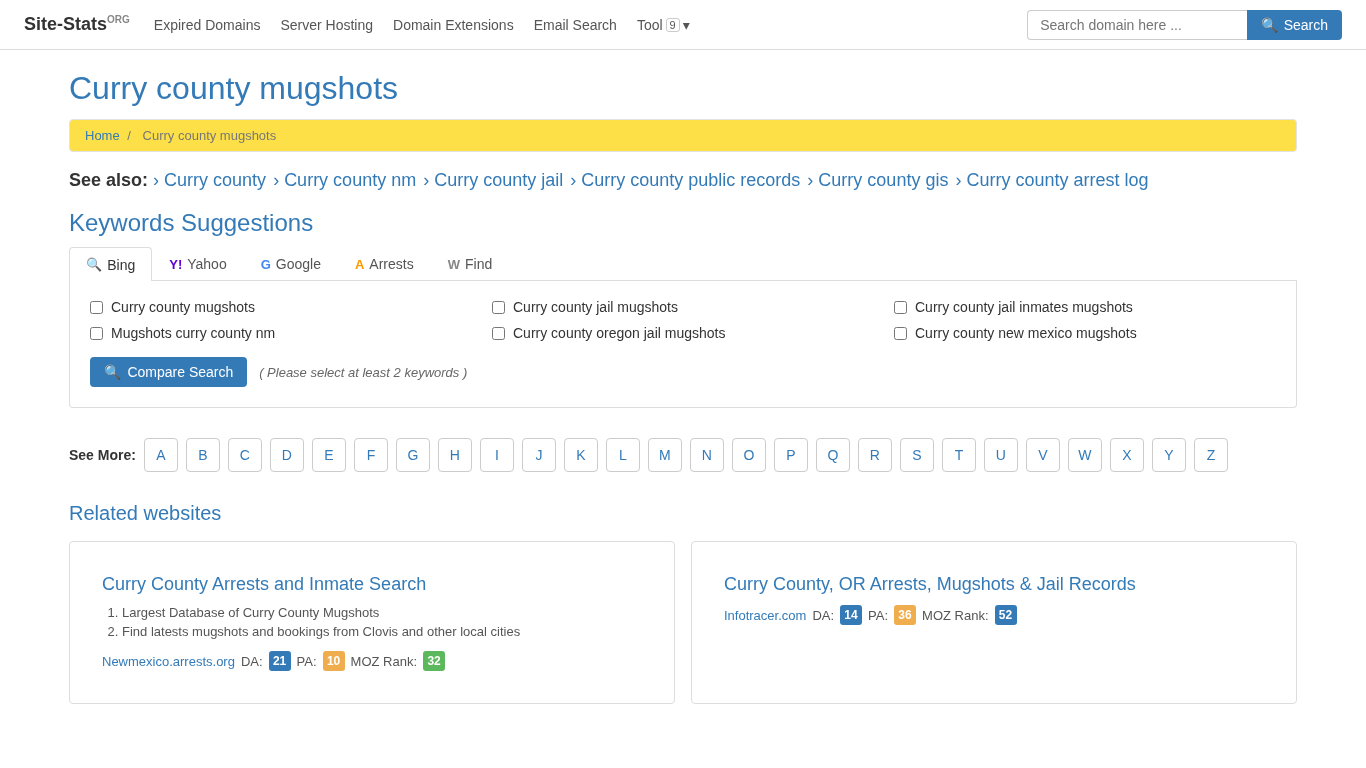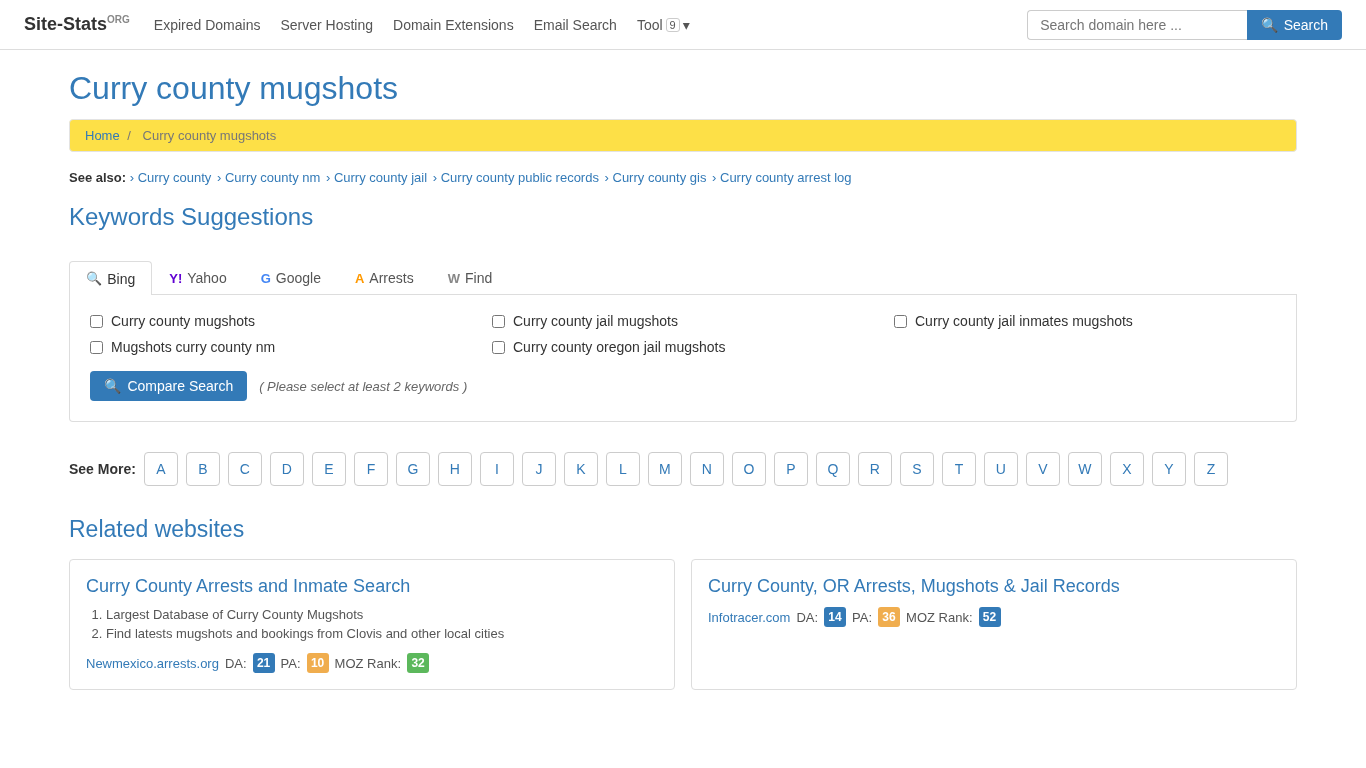--- a/index.html
+++ b/index.html
@@ -62,25 +62,25 @@
       border: 1px solid #e3e3e3;
       border-radius: 4px;
       padding: 8px 15px;
       font-size: 13px;
       margin-bottom: 18px;
     }
     .breadcrumb a { color: #337ab7; text-decoration: none; }
     .breadcrumb span { color: #777; margin: 0 4px; }
 
     
-    .see-also { font-size: 13px; margin-bottom: 18px; color: #333; }
+    .see-also { font-size: 18px; margin-bottom: 18px; color: #333; }
     .see-also a { color: #337ab7; text-decoration: none; margin-right: 2px; }
 
     
-    .section-title { font-size: 24px; color: #337ab7; font-weight: normal; margin-bottom: 30px; }
+    .section-title { font-size: 24px; color: #337ab7; font-weight: normal; margin-bottom: 10px; }
 
     
     .tabs { display: flex; border-bottom: 1px solid #ddd; margin-bottom: 0; }
     .tab {
       padding: 8px 16px;
       cursor: pointer;
       border: 1px solid transparent;
       border-bottom: none;
       font-size: 14px;
       display: flex;
@@ -145,26 +145,26 @@
       border: 1px solid #ccc;
       border-radius: 4px;
       color: #337ab7;
       text-decoration: none;
       font-size: 14px;
       cursor: pointer;
       background: #fff;
     }
 
     
-    .related-title { font-size: 23px; color: #337ab7; font-weight: normal; margin-bottom: 16px; }
+    .related-title { font-size: 20px; color: #337ab7; font-weight: normal; margin-bottom: 16px; }
     .related-grid { display: grid; grid-template-columns: 1fr 1fr; gap: 16px; }
     .related-card {
       border: 1px solid #ddd;
       border-radius: 4px;
-      padding: 16px;
+      padding: 32px;
     }
     .related-card-title { font-size: 18px; color: #337ab7; text-decoration: none; display: block; margin-bottom: 10px; }
     .related-card ol { padding-left: 20px; margin-bottom: 12px; }
     .related-card ol li { font-size: 13px; color: #555; margin-bottom: 4px; }
     .related-card p { font-size: 13px; color: #555; margin-bottom: 12px; line-height: 1.5; }
     .site-meta { display: flex; align-items: center; gap: 6px; font-size: 13px; flex-wrap: wrap; }
     .site-url { color: #337ab7; text-decoration: none; }
     .meta-label { color: #555; }
     .meta-badge {
       display: inline-flex;
@@ -268,20 +268,24 @@
         <input type="checkbox" style="">
         <span>Curry county jail inmates mugshots</span>
       </label>
       <label class="keyword-item">
         <input type="checkbox" style="">
         <span>Mugshots curry county nm</span>
       </label>
       <label class="keyword-item">
         <input type="checkbox" style="">
         <span>Curry county oregon jail mugshots</span>
+      </label>
+      <label class="keyword-item">
+        <input type="checkbox" style="">
+        <span>Curry county new mexico mugshots</span>
       </label>
     </div>
     <div>
       <button class="compare-btn">
         <span>🔍</span>
         <span>Compare Search</span>
       </button>
       <span class="compare-hint">( Please select at least 2 keywords )</span>
     </div>
   </div>

